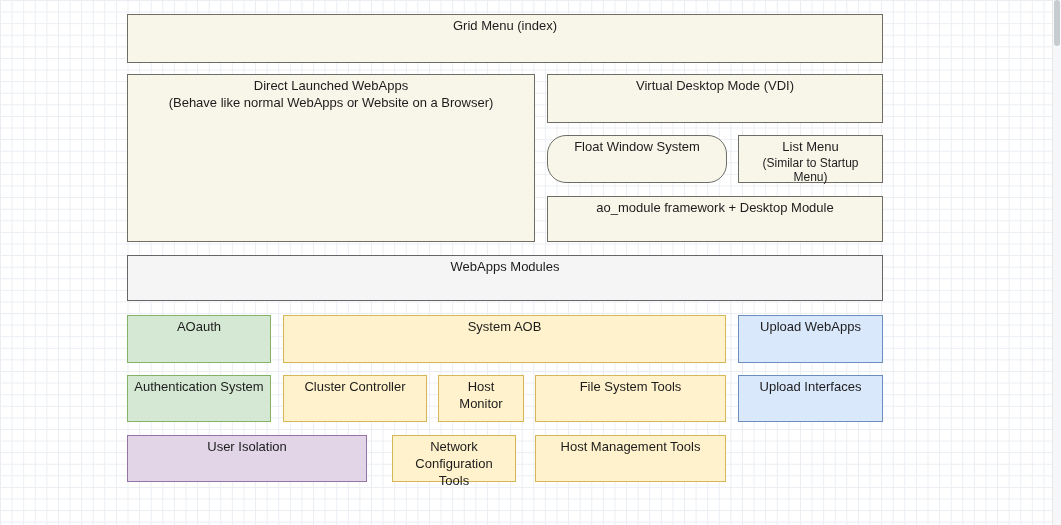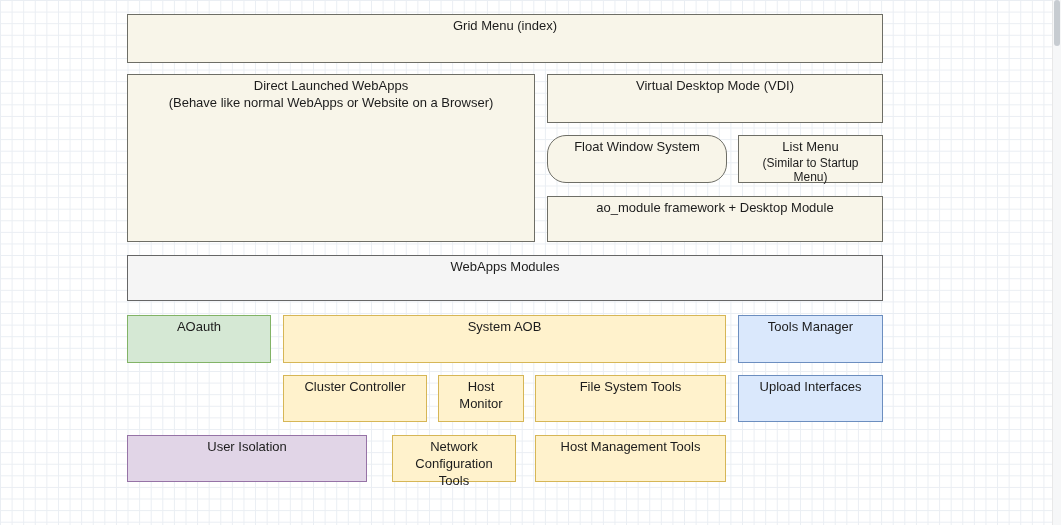--- a/index.html
+++ b/index.html
@@ -81,23 +81,26 @@
 
   <div class="node green" style="left: 127px; top: 315px; width: 144px; height: 48px; background: rgb(213, 232, 212); border-color: rgb(130, 179, 102);">
     <span>AOauth</span>
   </div>
 
   <div class="node yellow" style="left: 283px; top: 315px; width: 443px; height: 48px; background: rgb(255, 242, 204); border-color: rgb(214, 182, 86);">
     <span>System AOB</span>
   </div>
 
   <div class="node blue" style="left: 738px; top: 315px; width: 145px; height: 48px; background: rgb(218, 232, 252); border-color: rgb(108, 142, 191);">
-    <span>Tools Manager</span>
+    <span>Upload WebApps</span>
   </div>
 
+  <div class="node green" style="left: 127px; top: 375px; width: 144px; height: 47px; background: rgb(213, 232, 212); border-color: rgb(130, 179, 102);">
+    <span>Authentication System</span>
+  </div>
 
   <div class="node yellow" style="left: 283px; top: 375px; width: 144px; height: 47px; background: rgb(255, 242, 204); border-color: rgb(214, 182, 86);">
     <span>Cluster Controller</span>
   </div>
 
   <div class="node yellow" style="left: 438px; top: 375px; width: 86px; height: 47px; background: rgb(255, 242, 204); border-color: rgb(214, 182, 86);">
     <span>Host Monitor</span>
   </div>
 
   <div class="node yellow" style="left: 535px; top: 375px; width: 191px; height: 47px; background: rgb(255, 242, 204); border-color: rgb(214, 182, 86);">

